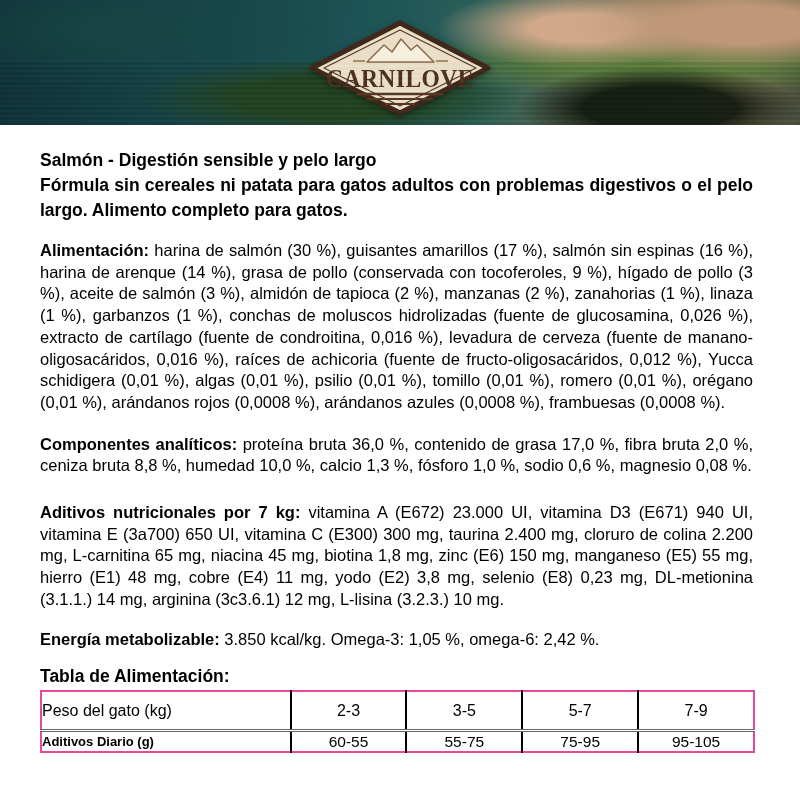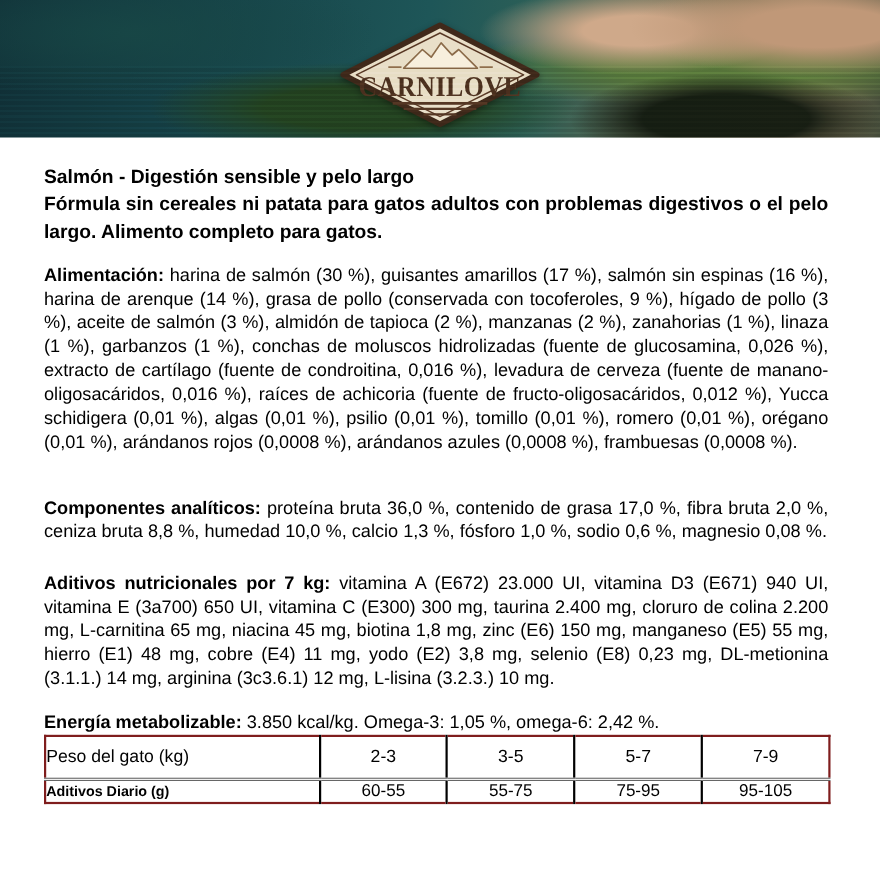--- a/index.html
+++ b/index.html
@@ -37,29 +37,29 @@
   .title-block{
     margin:23px 0 0;font-weight:bold;font-size:17.5px;line-height:25px;text-align:justify;
   }
   .title-block .line{display:block;}
   .title-block .sub{display:inline;}
   .para{
     margin:0;font-size:16.5px;line-height:21.7px;text-align:justify;
   }
   .para b{font-weight:bold;}
   .m-comp{margin-top:17px;}
-  .m-anal{margin-top:38px;}
+  .m-anal{margin-top:20px;}
   .m-addi{margin-top:25px;}
   .m-ener{margin-top:18px;}
   .table-heading{
     margin:16px 0 4px;font-size:17.5px;font-weight:bold;line-height:20px;
   }
   
   table.feed{
-    width:715px;border-collapse:collapse;border:2px solid #7f1d1d;table-layout:fixed;
+    width:715px;border-collapse:collapse;border:2px solid #ec4899;table-layout:fixed;
   }
   table.feed td{border-left:2px solid #000;padding:0;}
   table.feed td:first-child{border-left:none;}
   tr.row-weight td{
     height:37px;font-size:16px;vertical-align:middle;border-bottom:3px double #666;
   }
   tr.row-intake td{height:19px;vertical-align:middle;}
   td.lbl{padding-left:6px;text-align:left;}
   tr.row-weight td.lbl{font-weight:normal;}
   tr.row-intake td.lbl{font-weight:bold;font-size:13px;}
@@ -113,20 +113,21 @@
     <p class="para m-addi">
       <b>Aditivos nutricionales por 7 kg:</b>
       <span>vitamina A (E672) 23.000 UI, vitamina D3 (E671) 940 UI, vitamina E (3a700) 650 UI, vitamina C (E300) 300 mg, taurina 2.400 mg, cloruro de colina 2.200 mg, L-carnitina 65 mg, niacina 45 mg, biotina 1,8 mg, zinc (E6) 150 mg, manganeso (E5) 55 mg, hierro (E1) 48 mg, cobre (E4) 11 mg, yodo (E2) 3,8 mg, selenio (E8) 0,23 mg, DL-metionina (3.1.1.) 14 mg, arginina (3c3.6.1) 12 mg, L-lisina (3.2.3.) 10 mg.</span>
     </p>
 
     <p class="para m-ener">
       <b>Energía metabolizable:</b>
       <span>3.850 kcal/kg. Omega-3: 1,05 %, omega-6: 2,42 %.</span>
     </p>
 
+    <h2 class="table-heading">Tabla de Alimentación:</h2>
 
     <table class="feed">
       <colgroup>
         <col style="width:35%">
         <col style="width:16.25%">
         <col style="width:16.25%">
         <col style="width:16.25%">
         <col style="width:16.25%">
       </colgroup>
       <tbody>

